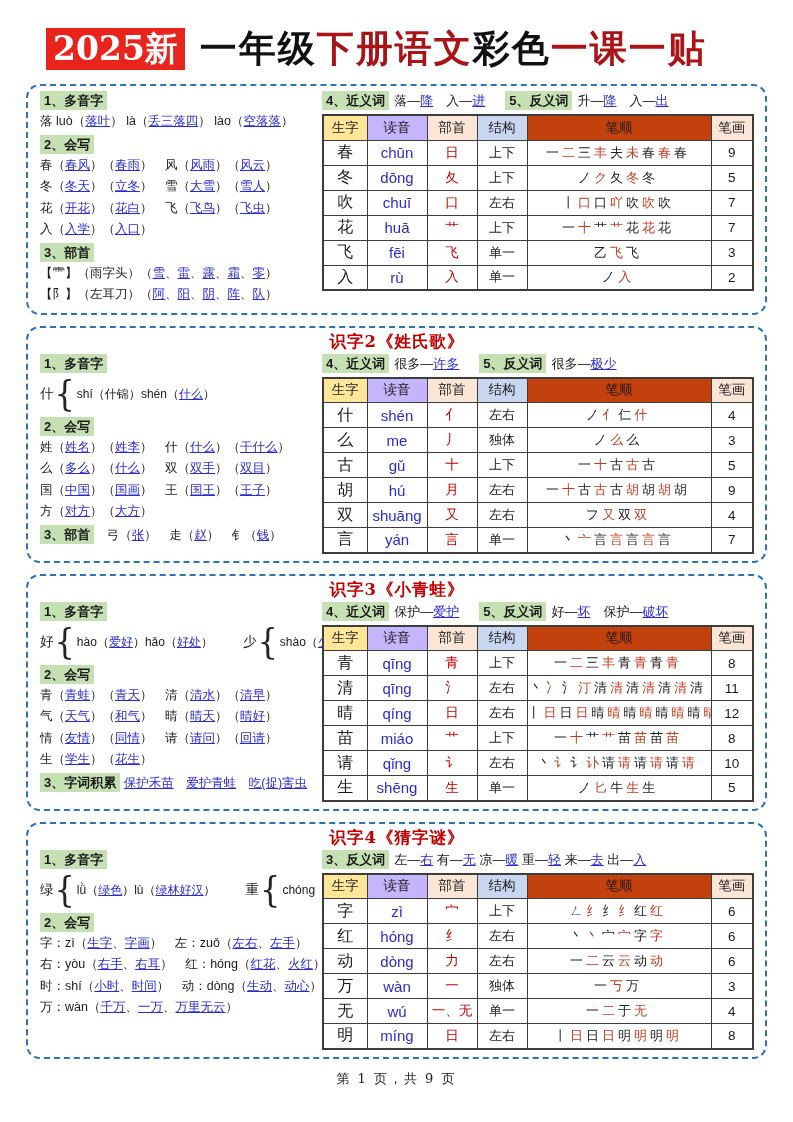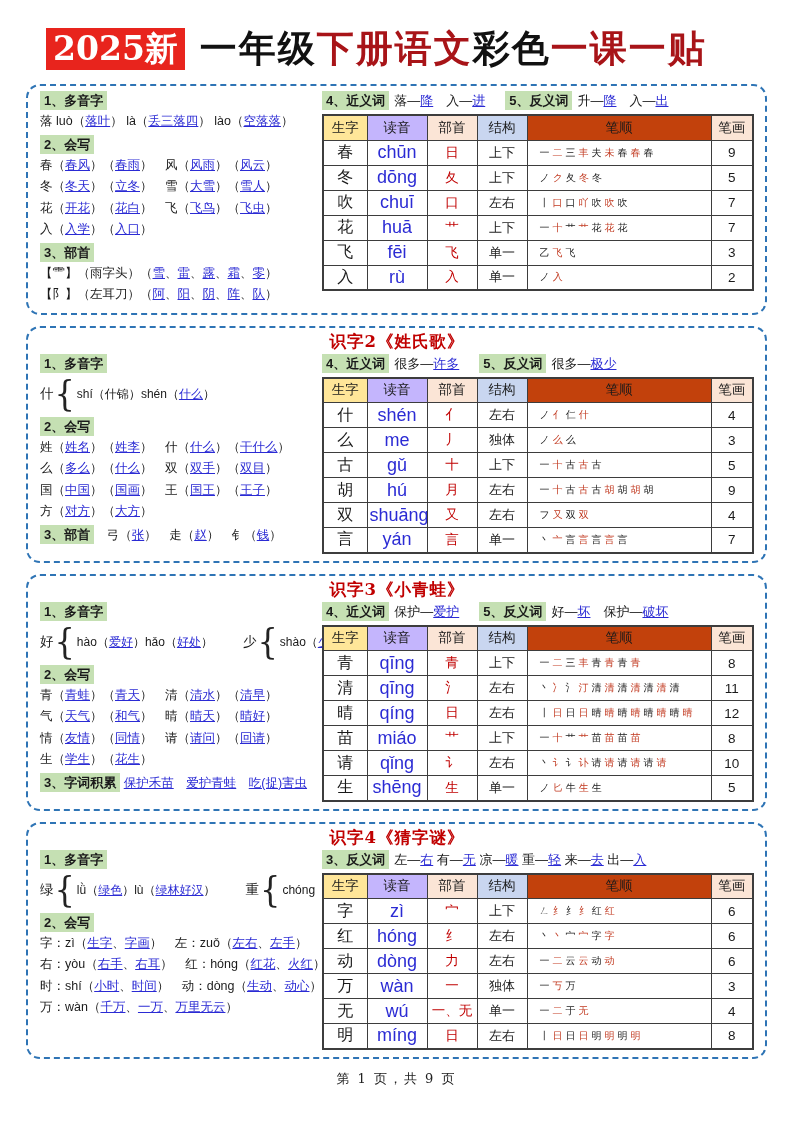--- a/index.html
+++ b/index.html
@@ -44,25 +44,25 @@
 
   table.chars { border-collapse: collapse; width: 100%; border: 2px solid #3d3d3d;
     table-layout: fixed; }
   .chars th, .chars td { border: 1px solid #3d3d3d; text-align: center; font-size: 13px;
     height: 25px; padding: 0 2px; overflow: hidden; }
   .chars th { font-weight: normal; font-size: 13.5px; }
   .h-char { background: #ffe699; } .h-pinyin { background: #c4b5fd; }
   .h-radical { background: #fbe5d6; } .h-structure { background: #c9d6f0; }
   .h-strokes { background: #c2410c; } .h-count { background: #fbe5d6; }
   td.c-char { font-size: 16px; }
-  td.c-pinyin { color: #2b2bd4; font-size: 18px; }
+  td.c-pinyin { color: #2b2bd4; font-size: 15px; }
   td.c-radical { color: #c00000; font-size: 13.5px; }
   td.c-structure { font-size: 13px; }
-  td.c-strokes { text-align: left; padding-left: 12px; white-space: nowrap;
-    font-family: "DejaVu Serif", serif; font-size: 10px; }
+  td.c-strokes { text-align: center; padding-left: 0; white-space: nowrap;
+    font-family: "DejaVu Serif", serif; font-size: 13px; }
   .stroke { display: inline-block; margin-right: 3px; color: #222; }
   .stroke.r { color: #c23b22; }
   td.c-count { font-size: 13.5px; }
 
   .footer { text-align: center; font-size: 13px; font-family: "DejaVu Serif", serif;
     color: #222; letter-spacing: 2px; margin-top: 1px; }
 </style>
 </head>
 <body>
 

